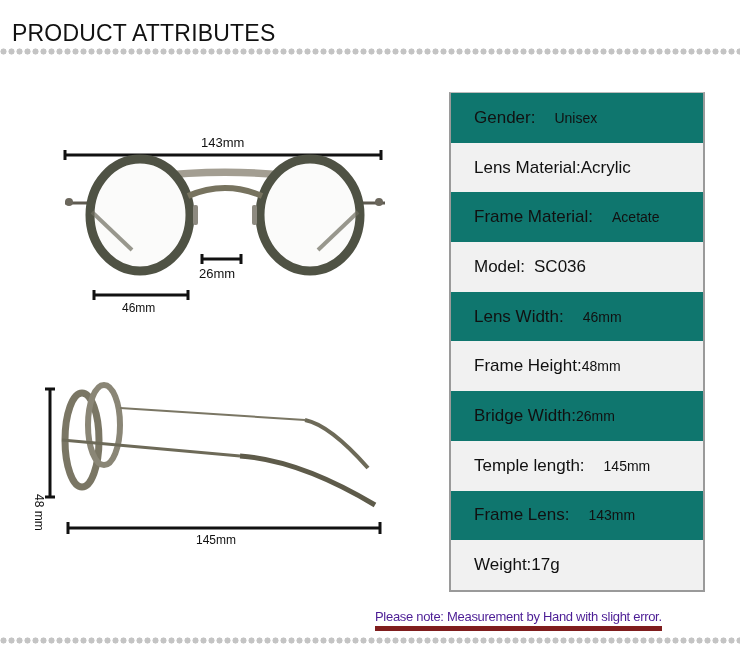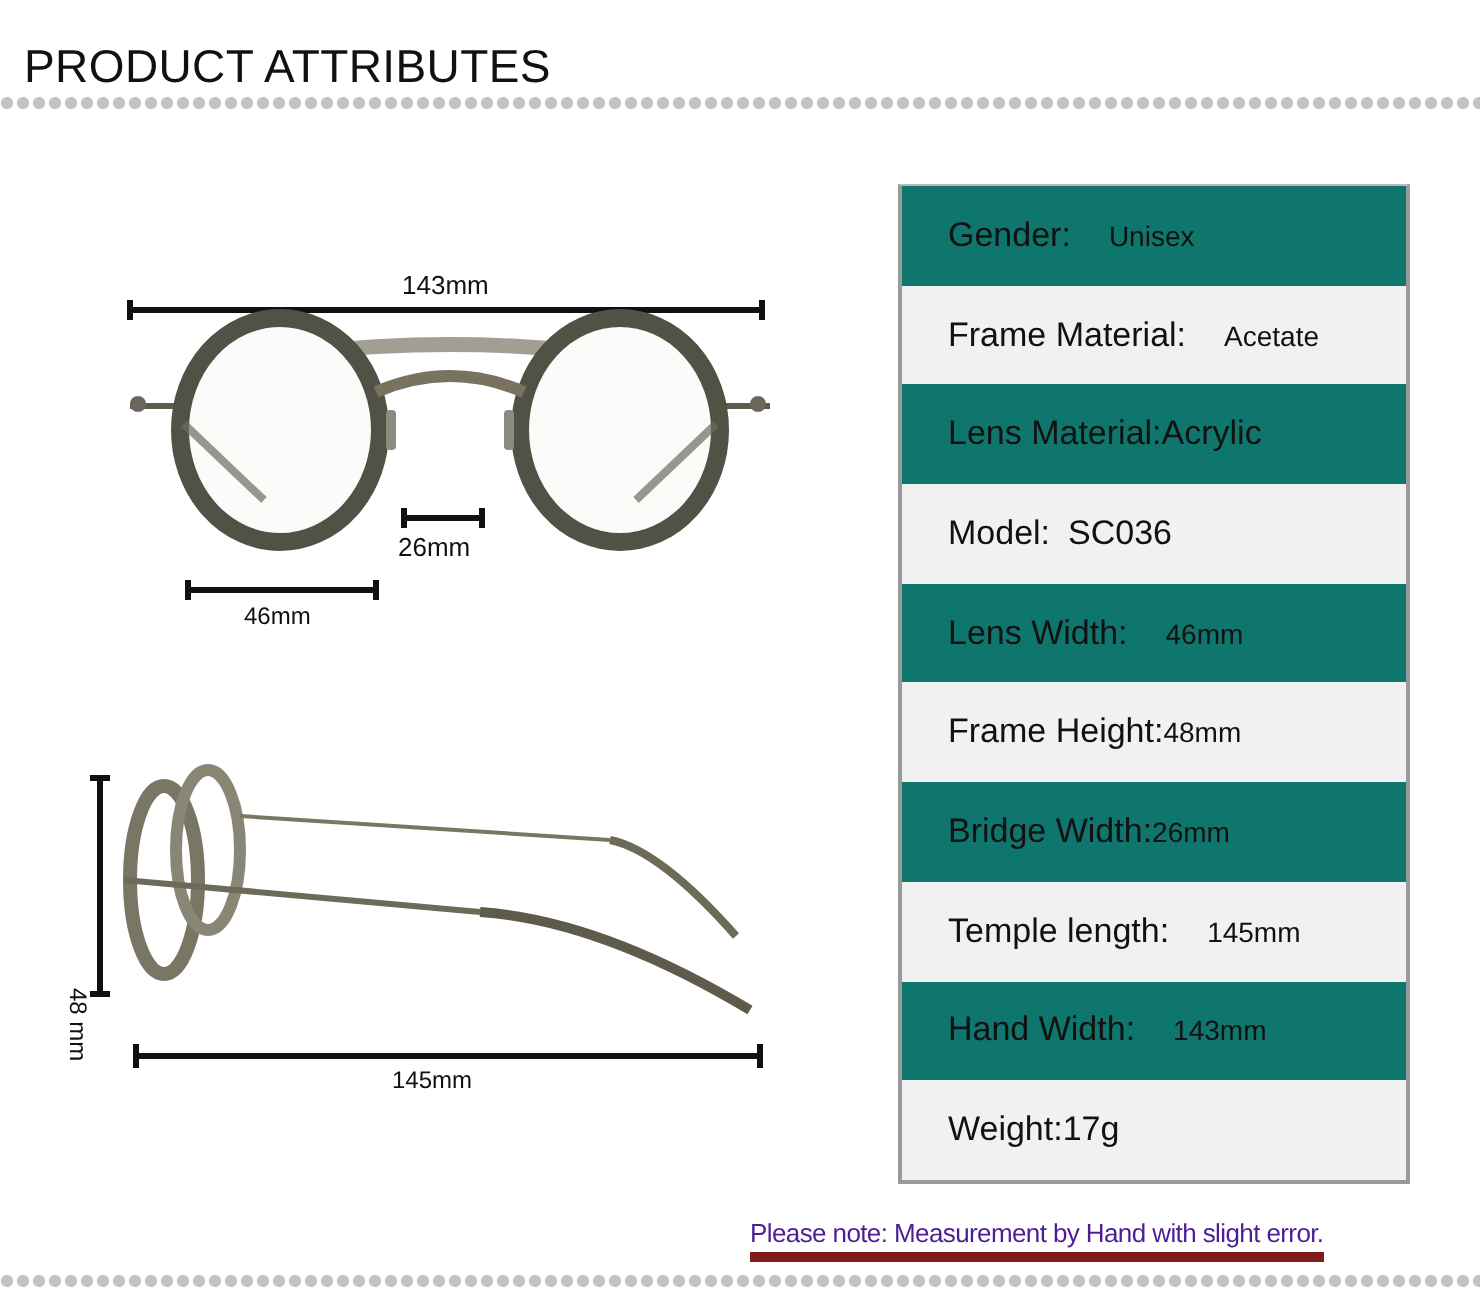--- a/index.html
+++ b/index.html
@@ -100,26 +100,26 @@
   <div class="dim-label" style="left:14px; top:434px; transform:rotate(90deg); transform-origin:left top; left:46px;">48 mm</div>
   <div class="dim-label" style="left:196px; top:473px;">145mm</div>
 </div>
 
 <div class="table">
   <div class="row">
       <span>Gender:</span>
       <span class="val">Unisex</span>
     </div>
   <div class="row">
+      <span>Lens Material:</span>
+      <span class="val big">Acrylic</span>
+    </div>
+  <div class="row">
       <span>Frame Material:</span>
       <span class="val">Acetate</span>
-    </div>
-  <div class="row">
-      <span>Lens Material:</span>
-      <span class="val big">Acrylic</span>
     </div>
   <div class="row">
       <span>Model:</span>
       <span class="val big" style="margin-left:9px;">SC036</span>
     </div>
   <div class="row">
       <span>Lens Width:</span>
       <span class="val">46mm</span>
     </div>
   <div class="row">
@@ -128,21 +128,21 @@
     </div>
   <div class="row">
       <span>Bridge Width:</span>
       <span class="val" style="margin-left:0;">26mm</span>
     </div>
   <div class="row">
       <span>Temple length:</span>
       <span class="val">145mm</span>
     </div>
   <div class="row">
-      <span>Hand Width:</span>
+      <span>Frame Lens:</span>
       <span class="val">143mm</span>
     </div>
   <div class="row">
       <span>Weight:</span>
       <span class="val big" style="margin-left:0;">17g</span>
     </div>
 </div>
 
 <div class="note">Please note: Measurement by Hand with slight error.</div>
 <div class="dots bottom"></div>

